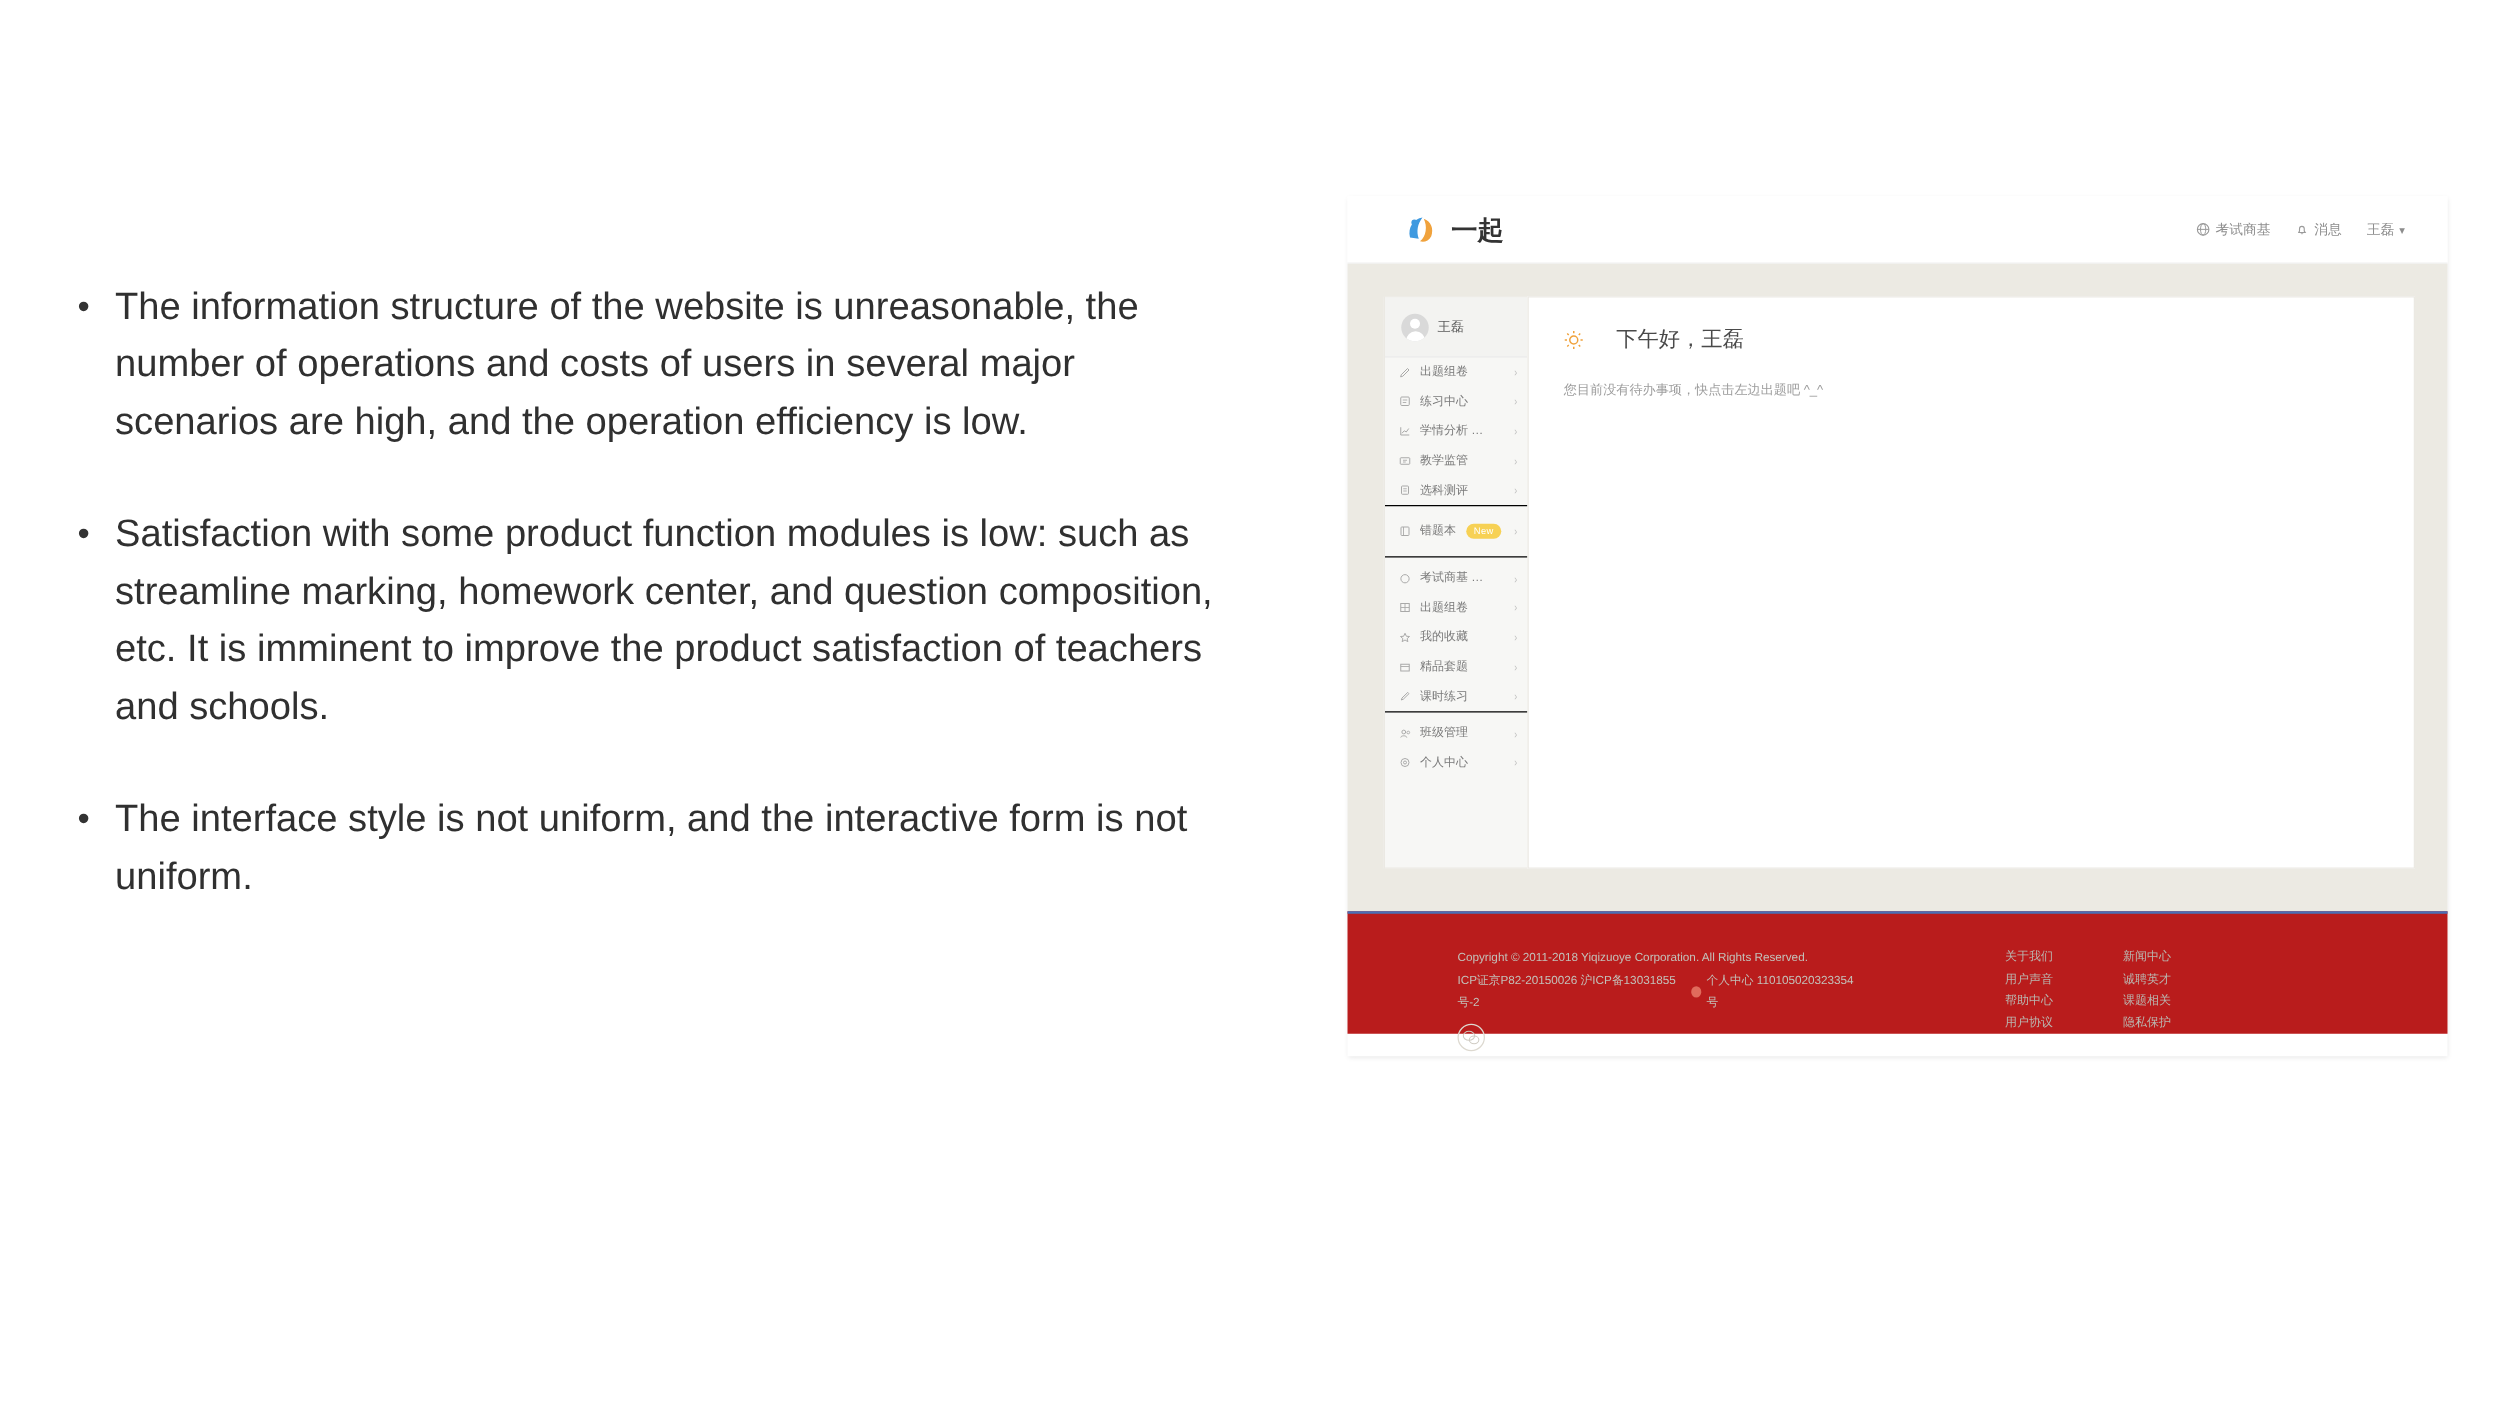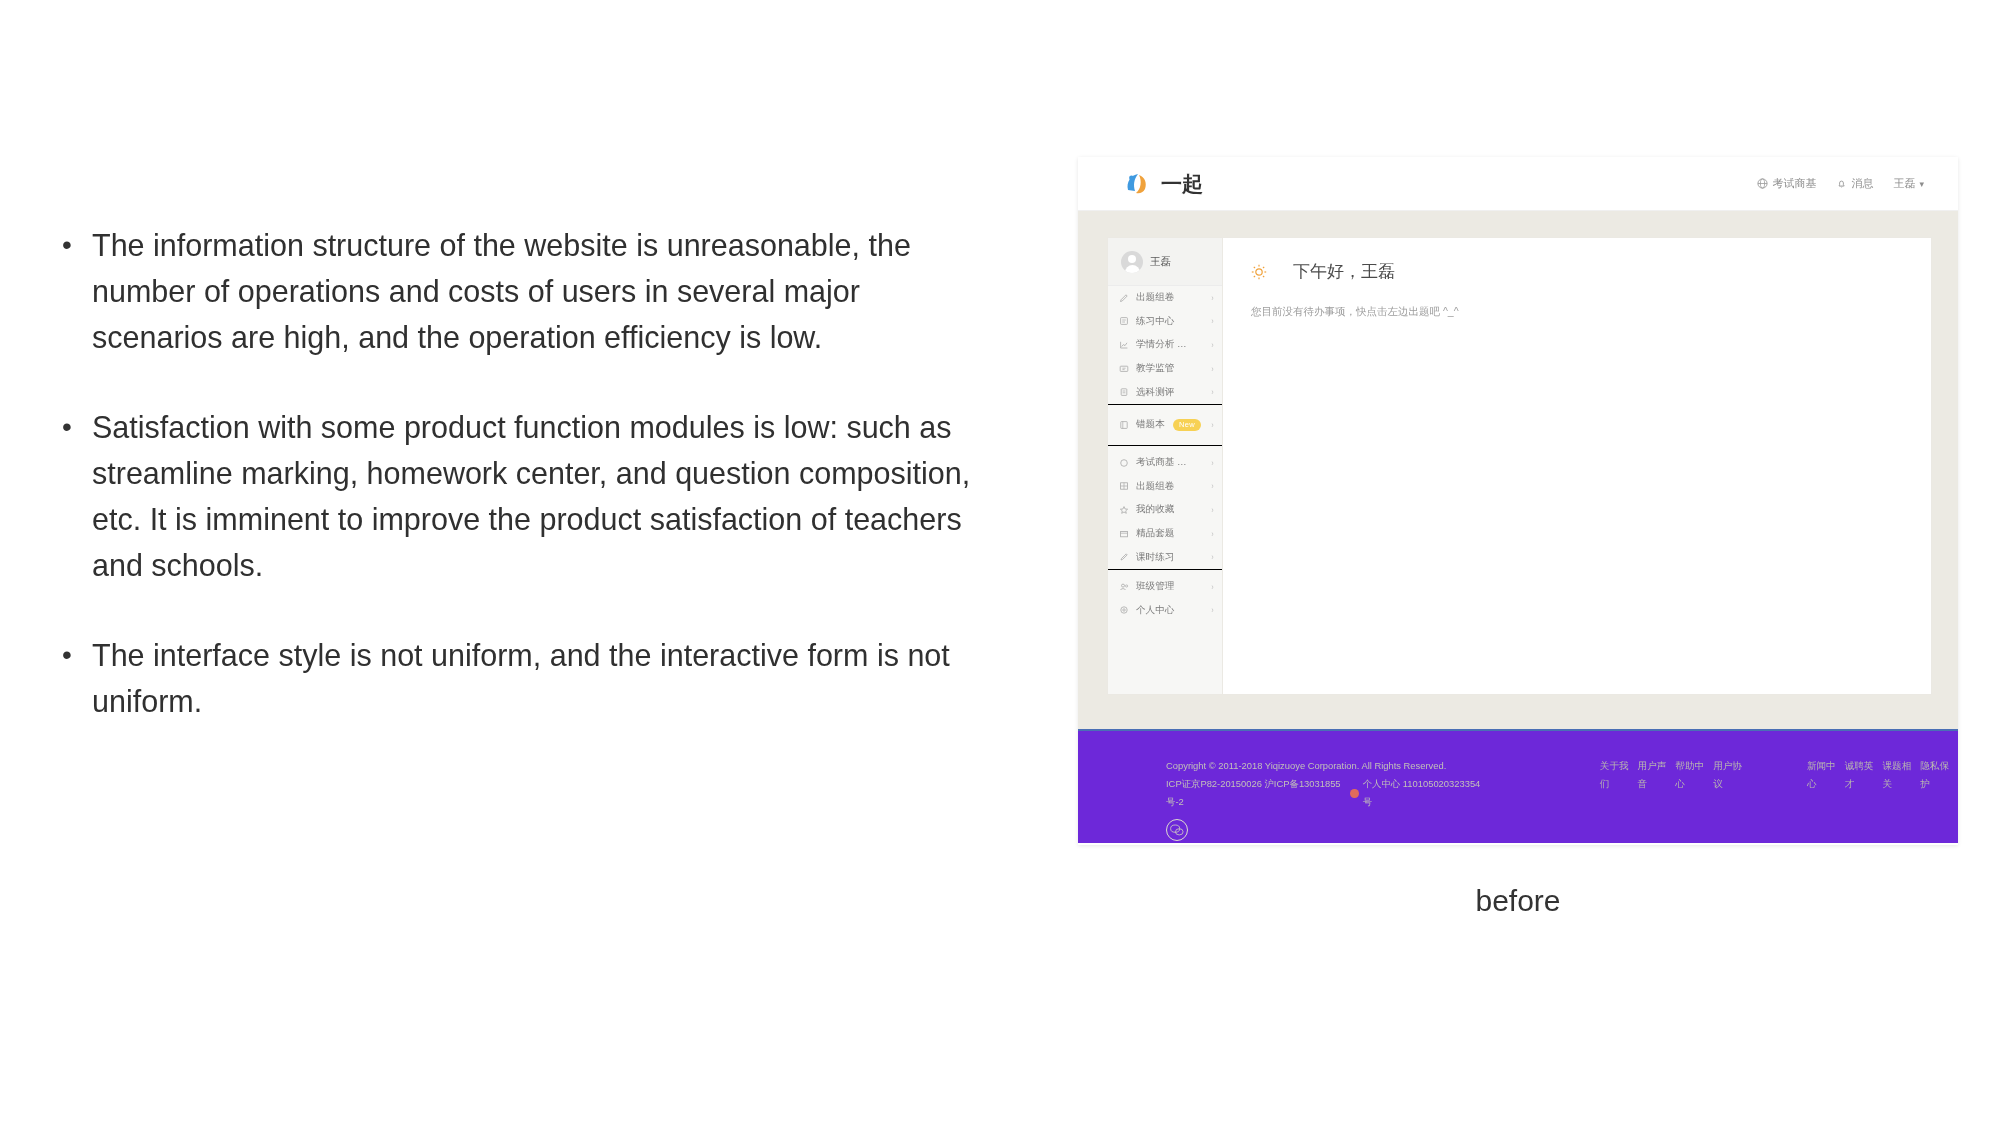--- a/index.html
+++ b/index.html
@@ -197,22 +197,22 @@
     position: relative;
     display: inline-block;
   }
   .hint {
     margin-top: 22px;
     font-size: 10.5px;
     color: #9d9d9d;
   }
 
   .shot-foot {
-    height: 114px;
-    background: #6d28d9;
+    height: 98px;
+    background: #b91c1c;
     border-top: 2px solid #4a6fb5;
     display: flex;
     padding: 26px 0 0 0;
     position: relative;
   }
   .foot-left {
     margin-left: 88px;
     width: 320px;
   }
   .foot-line {
@@ -234,21 +234,21 @@
     width: 22px; height: 22px;
     border-radius: 50%;
     border: 1px solid #ddd9d0;
     position: relative;
   }
   .foot-cols {
     display: flex;
     gap: 56px;
     margin-left: 118px;
   }
-  .foot-col { display: flex; flex-direction: row; }
+  .foot-col { display: flex; flex-direction: column; }
   .foot-col span {
     font-size: 9.6px;
     color: #bab7b0;
     line-height: 17.5px;
   }
 
   .caption {
     position: absolute;
     left: 1078px; top: 884px;
     width: 880px;
@@ -494,14 +494,13 @@
         <div class="foot-col">
           <span>新闻中心</span>
           <span>诚聘英才</span>
           <span>课题相关</span>
           <span>隐私保护</span>
         </div>
       </div>
     </div>
   </div>
 
-  <div class="caption">before</div>
 </div>
 
 </body></html>

